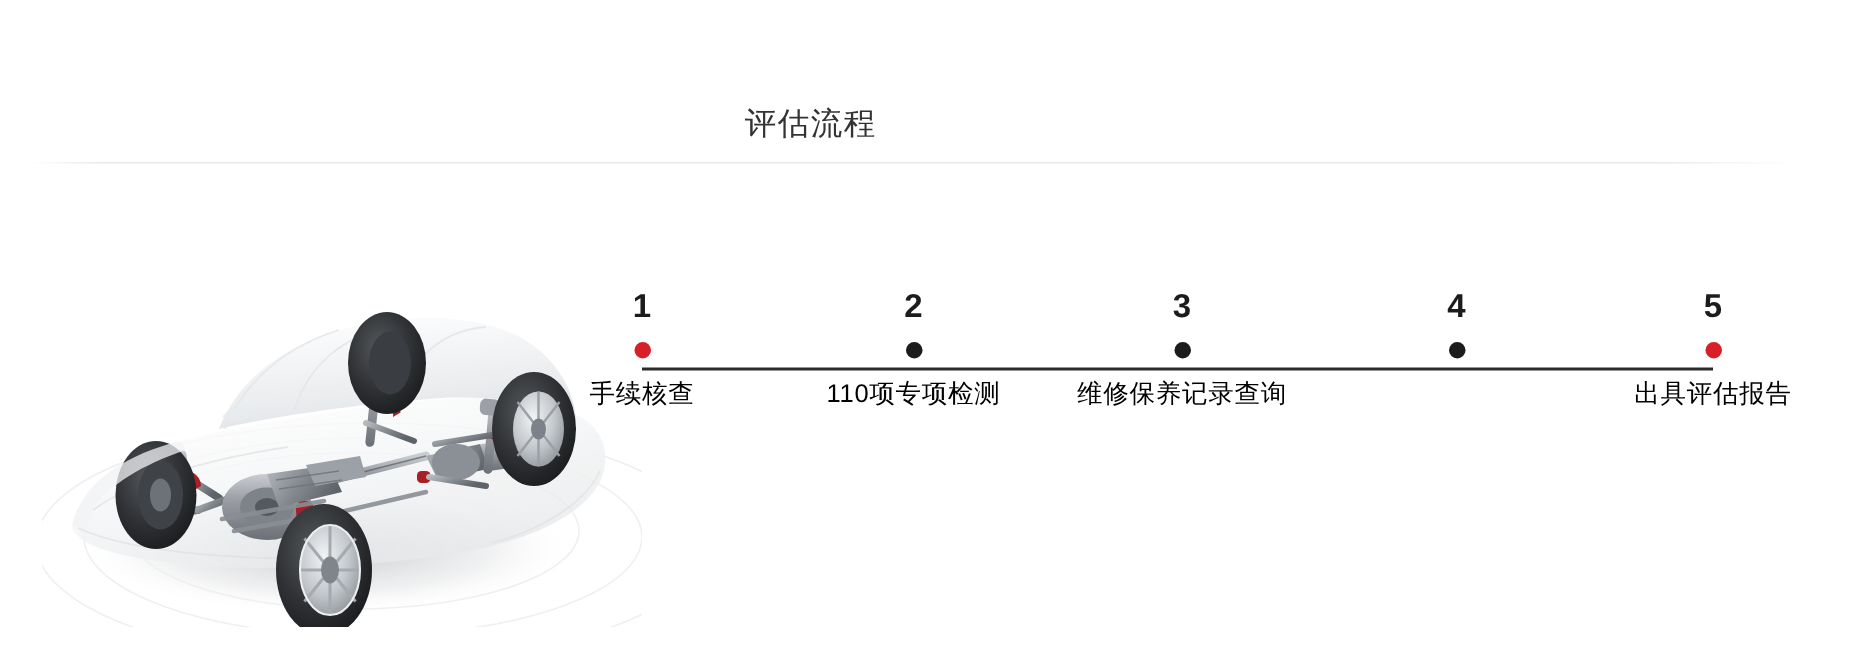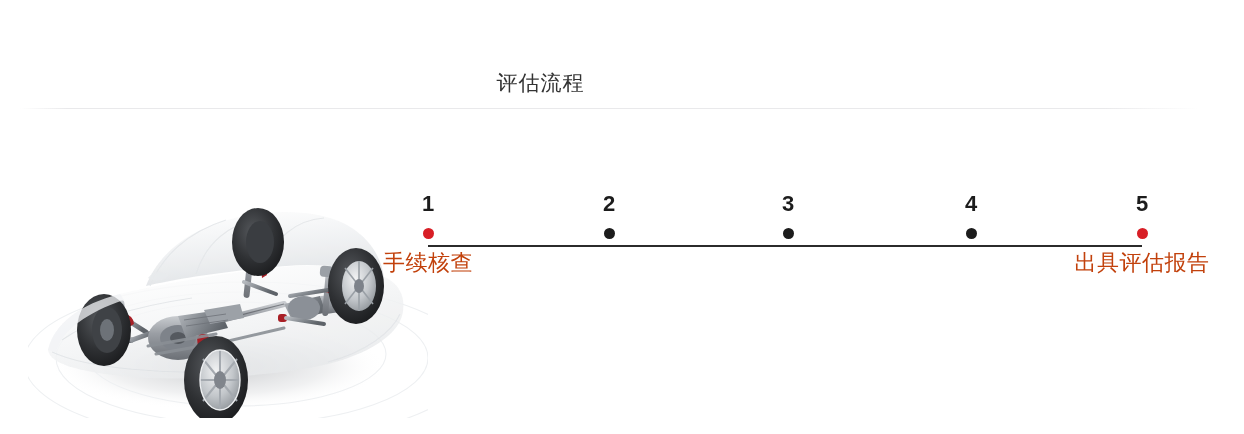--- a/index.html
+++ b/index.html
@@ -94,22 +94,22 @@
     top: 50%;
     width: 11px;
     height: 11px;
     margin-left: -5.5px;
     margin-top: -5.5px;
     border-radius: 50%;
     background: #1c1c1c;
   }
   .step-dot.accent { background: #d81e26; }
   .step-label {
-    font-size: 22px;
-    color: #c2410c;
+    font-size: 17px;
+    color: #000000;
     line-height: 26px;
     letter-spacing: 0.5px;
     white-space: nowrap;
     margin-top: 4px;
   }
 </style>
 </head>
 <body>
 
 <div class="section-title">评估流程</div>
@@ -296,27 +296,29 @@
       <span class="step-dot accent"></span>
     </div>
     <div class="step-label">手续核查</div>
   </div>
 
   <div class="step" style="left:609px;">
     <div class="step-number">2</div>
     <div class="step-dot-slot">
       <span class="step-dot"></span>
     </div>
+    <div class="step-label">110项专项检测</div>
   </div>
 
   <div class="step" style="left:788px;">
     <div class="step-number">3</div>
     <div class="step-dot-slot">
       <span class="step-dot"></span>
     </div>
+    <div class="step-label">维修保养记录查询</div>
   </div>
 
   <div class="step" style="left:971px;">
     <div class="step-number">4</div>
     <div class="step-dot-slot">
       <span class="step-dot"></span>
     </div>
   </div>
 
   <div class="step" style="left:1142px;">

